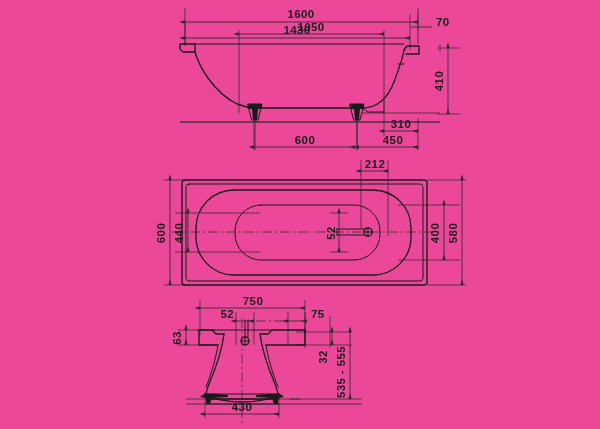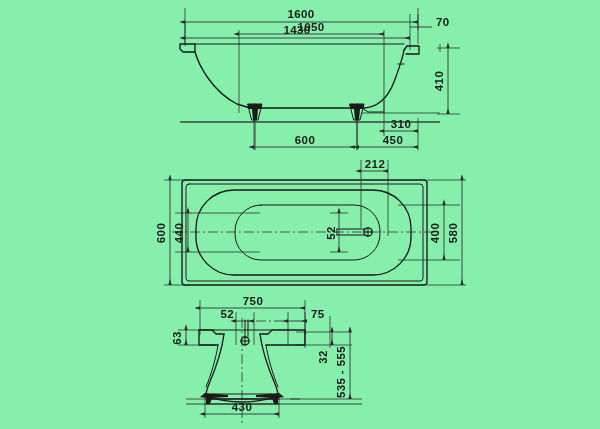--- a/index.html
+++ b/index.html
@@ -10,21 +10,21 @@
   body {
     width: 600px;
     height: 429px;
     overflow: hidden;
     font-family: "Liberation Sans", sans-serif;
   }
   #drawing-root {
     position: relative;
     width: 600px;
     height: 429px;
-    background: #86efac;
+    background: #ec4899;
   }
   svg#tech-drawing {
     display: block;
     width: 600px;
     height: 429px;
   }
   .obj     { fill: none; stroke: #1a1a1a; stroke-width: 1.35; stroke-linejoin: round; stroke-linecap: round; }
   .objthin { fill: none; stroke: #1a1a1a; stroke-width: 1.0;  stroke-linejoin: round; stroke-linecap: round; }
   .dimline { fill: none; stroke: #2b2b2b; stroke-width: 0.85; }
   .extline { fill: none; stroke: #2b2b2b; stroke-width: 0.75; }

